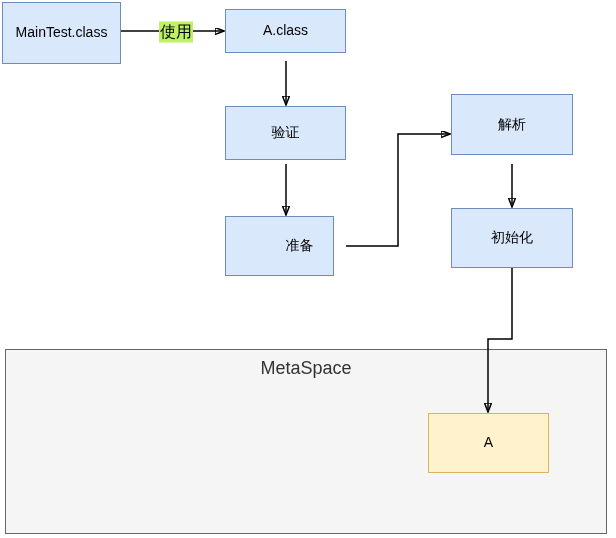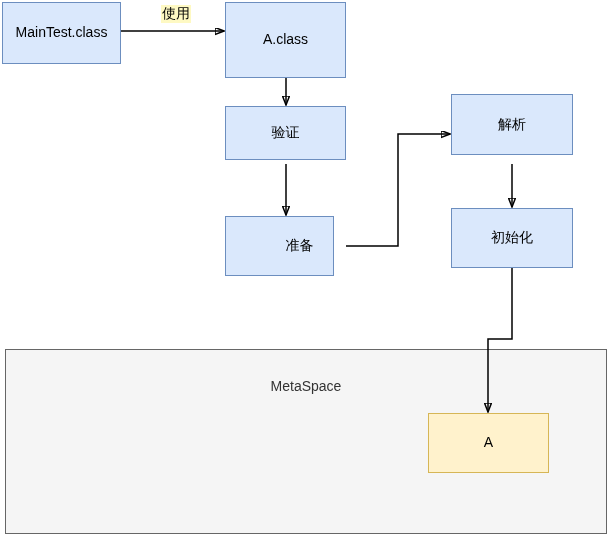--- a/index.html
+++ b/index.html
@@ -60,39 +60,38 @@
     background: var(--container-fill, #f5f5f5);
     border: 1px solid var(--container-border, #666666);
     z-index: 1;
   }
   .metaspace-label {
     position: absolute;
     left: 0;
     right: 0;
     top: 8px;
     text-align: center;
-    font-size: 14px;
+    font-size: 18px;
     color: #333333;
-    margin-top: 20px;
   }
   .edge-label {
     position: absolute;
     left: 176px;
-    top: 14px;
+    top: 32px;
     transform: translate(-50%, -50%);
-    background: #fef9c3;
+    background: #bef264;
     padding: 0 1px;
-    font-size: 14px;
+    font-size: 16px;
     color: var(--text, #000000);
     z-index: 5;
     white-space: nowrap;
   }
   
   .n-maintest  { left: 2px;   top: 2px;   width: 119px; height: 62px; }
-  .n-aclass    { left: 225px; top: 2px;   width: 121px; height: 76px; }
+  .n-aclass    { left: 225px; top: 9px;   width: 121px; height: 44px; }
   .n-verify    { left: 225px; top: 106px; width: 121px; height: 54px; }
   .n-resolve   { left: 451px; top: 94px; width: 122px; height: 61px; font-family: Liberation Serif, serif; }
   .n-prepare   { left: 225px; top: 216px; width: 109px; height: 60px; padding-left: 40px; }
   .n-init      { left: 451px; top: 208px; width: 122px; height: 60px; }
   .n-aloaded   { left: 428px; top: 413px; width: 121px; height: 60px; }
 </style>
 </head>
 <body>
 
 <div class="canvas">

